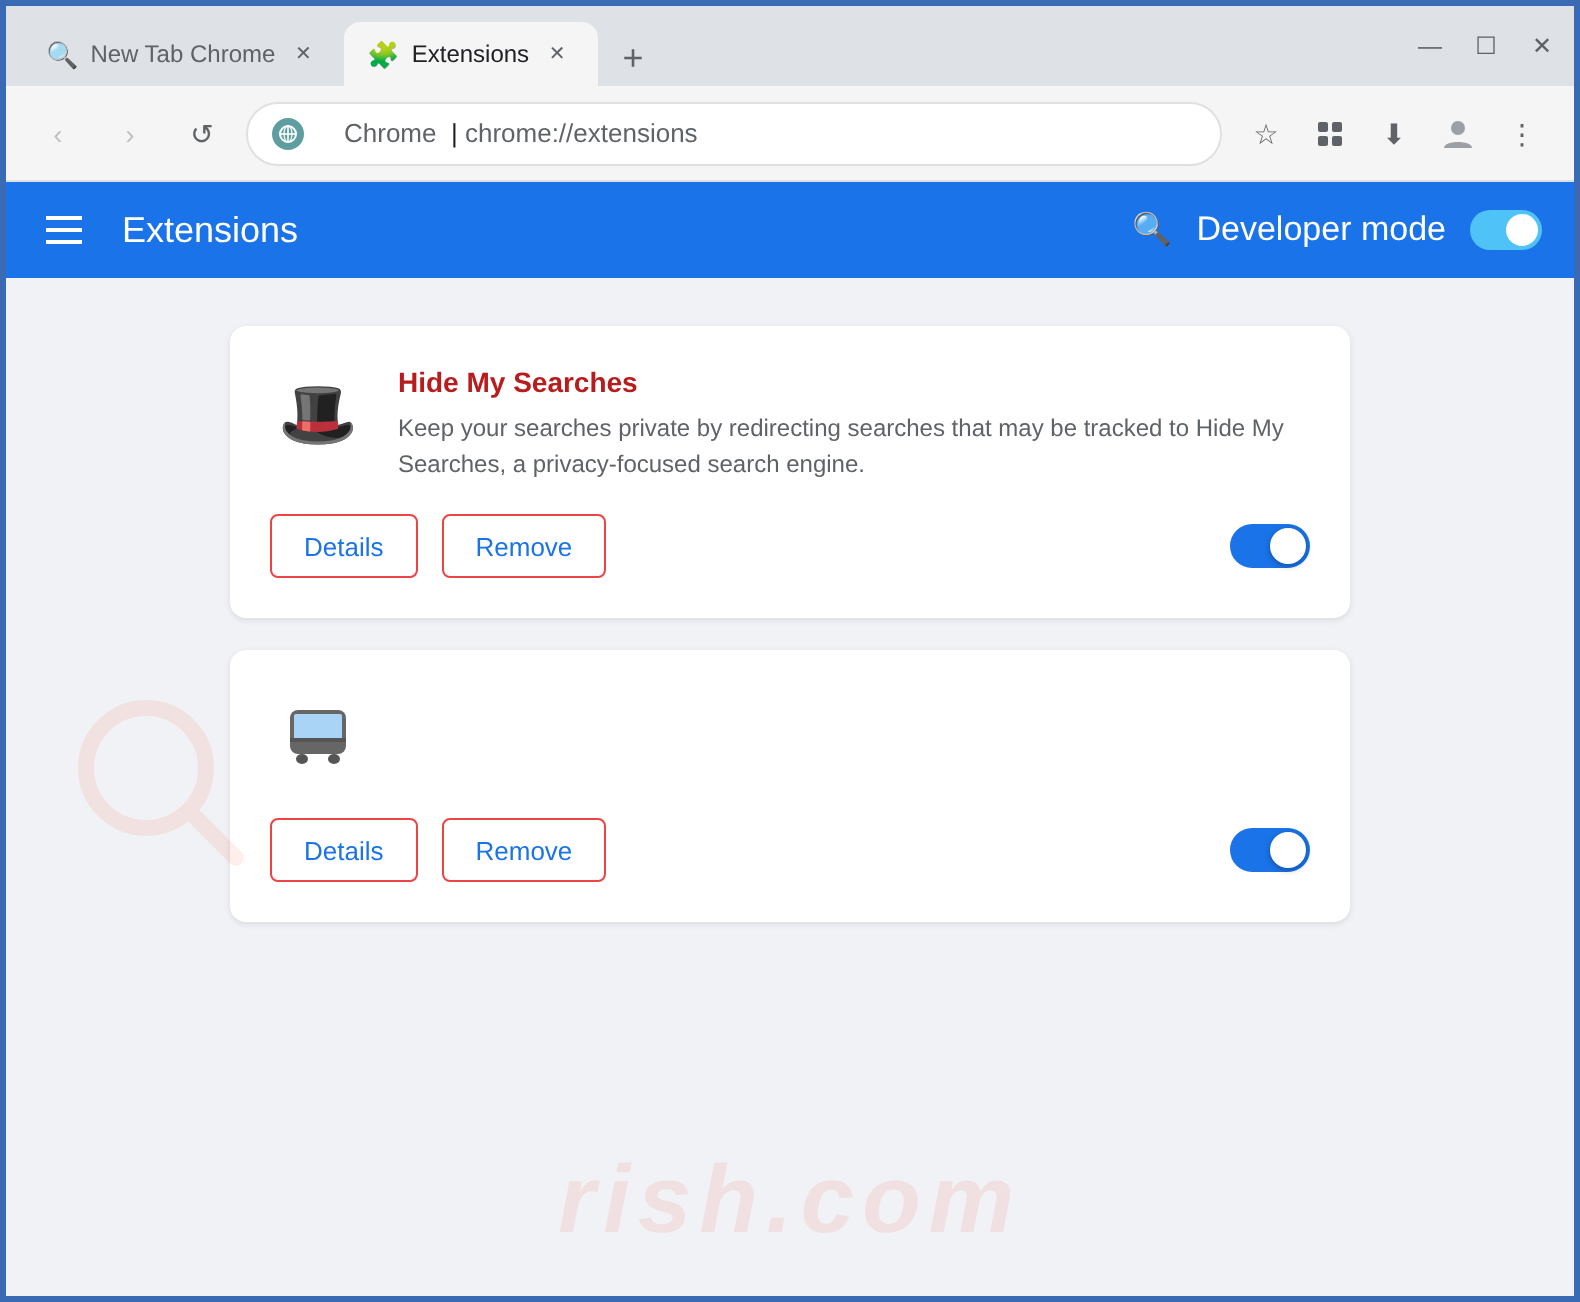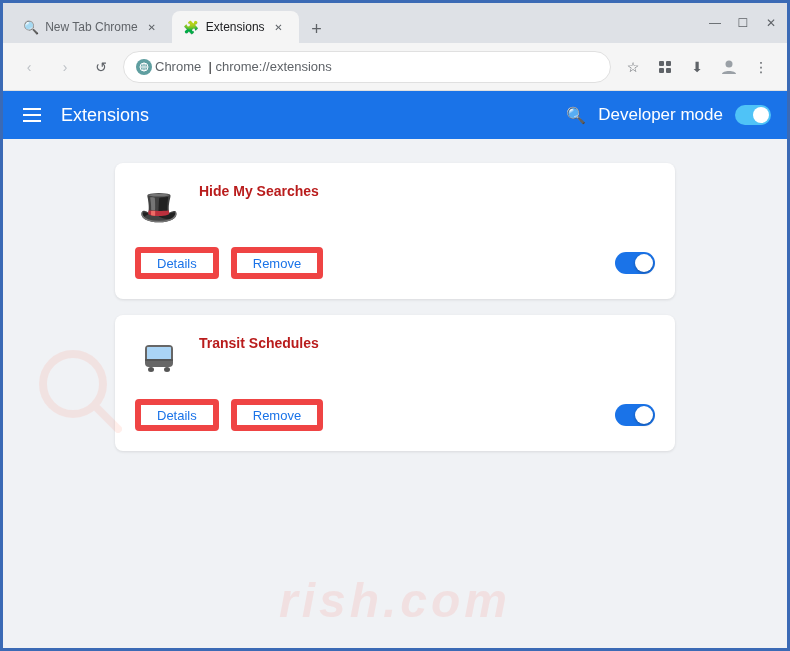--- a/index.html
+++ b/index.html
@@ -134,21 +134,21 @@
       flex: 1;
       height: 32px;
       border: 1px solid #e0e0e0;
       border-radius: 16px;
       background: #fff;
       padding: 0 12px;
       font-size: 13px;
       color: #202124;
       display: flex;
       align-items: center;
-      gap: 3px;
+      gap: 20px;
     }
 
     .address-globe {
       width: 16px;
       height: 16px;
       background: #5f9ea0;
       border-radius: 50%;
       flex-shrink: 0;
       display: flex;
       align-items: center;
@@ -343,21 +343,21 @@
 
     .card-bottom {
       display: flex;
       align-items: center;
       gap: 12px;
     }
 
     .ext-btn {
       height: 32px;
       padding: 0 16px;
-      border: 6px solid #ef4444;
+      border: 1px solid #ef4444;
       border-radius: 4px;
       background: white;
       color: #1a73e8;
       font-size: 13px;
       cursor: pointer;
       font-weight: 500;
     }
 
     .toggle-blue {
       width: 40px;
@@ -476,20 +476,21 @@
       <line x1="62" y1="62" x2="85" y2="85" stroke="#ff6040" stroke-width="8" stroke-linecap="round"></line>
     </svg>
 
     <div class="watermark">rish.com</div>
 
     <div class="extension-card">
       <div class="card-top">
         <div class="ext-icon">🎩</div>
         <div class="ext-info">
           <div class="ext-name">Hide My Searches</div>
+          <div class="ext-desc">Keep your searches private by redirecting searches that may be tracked to Hide My Searches, a privacy-focused search engine.</div>
         </div>
       </div>
       <div class="card-bottom">
         <button class="ext-btn">Details</button>
         <button class="ext-btn">Remove</button>
         <div class="toggle-blue"></div>
       </div>
     </div>
 
     <div class="extension-card">
@@ -500,21 +501,20 @@
             <rect x="6" y="6" width="28" height="22" rx="4" fill="#666"></rect>
             <rect x="8" y="8" width="24" height="14" rx="2" fill="#aad4f5"></rect>
             <rect x="8" y="8" width="11" height="14" rx="1" fill="#aad4f5"></rect>
             <rect x="20" y="8" width="12" height="14" rx="1" fill="#aad4f5"></rect>
             <rect x="9" y="28" width="6" height="5" rx="3" fill="#555"></rect>
             <rect x="25" y="28" width="6" height="5" rx="3" fill="#555"></rect>
             <rect x="6" y="20" width="28" height="2" fill="#555"></rect>
           </svg>
         </div>
         <div class="ext-info">
-          <div class="ext-name">Transit Schedules</div>
         </div>
       </div>
       <div class="card-bottom">
         <button class="ext-btn">Details</button>
         <button class="ext-btn">Remove</button>
         <div class="toggle-blue"></div>
       </div>
     </div>
 
   </div>

